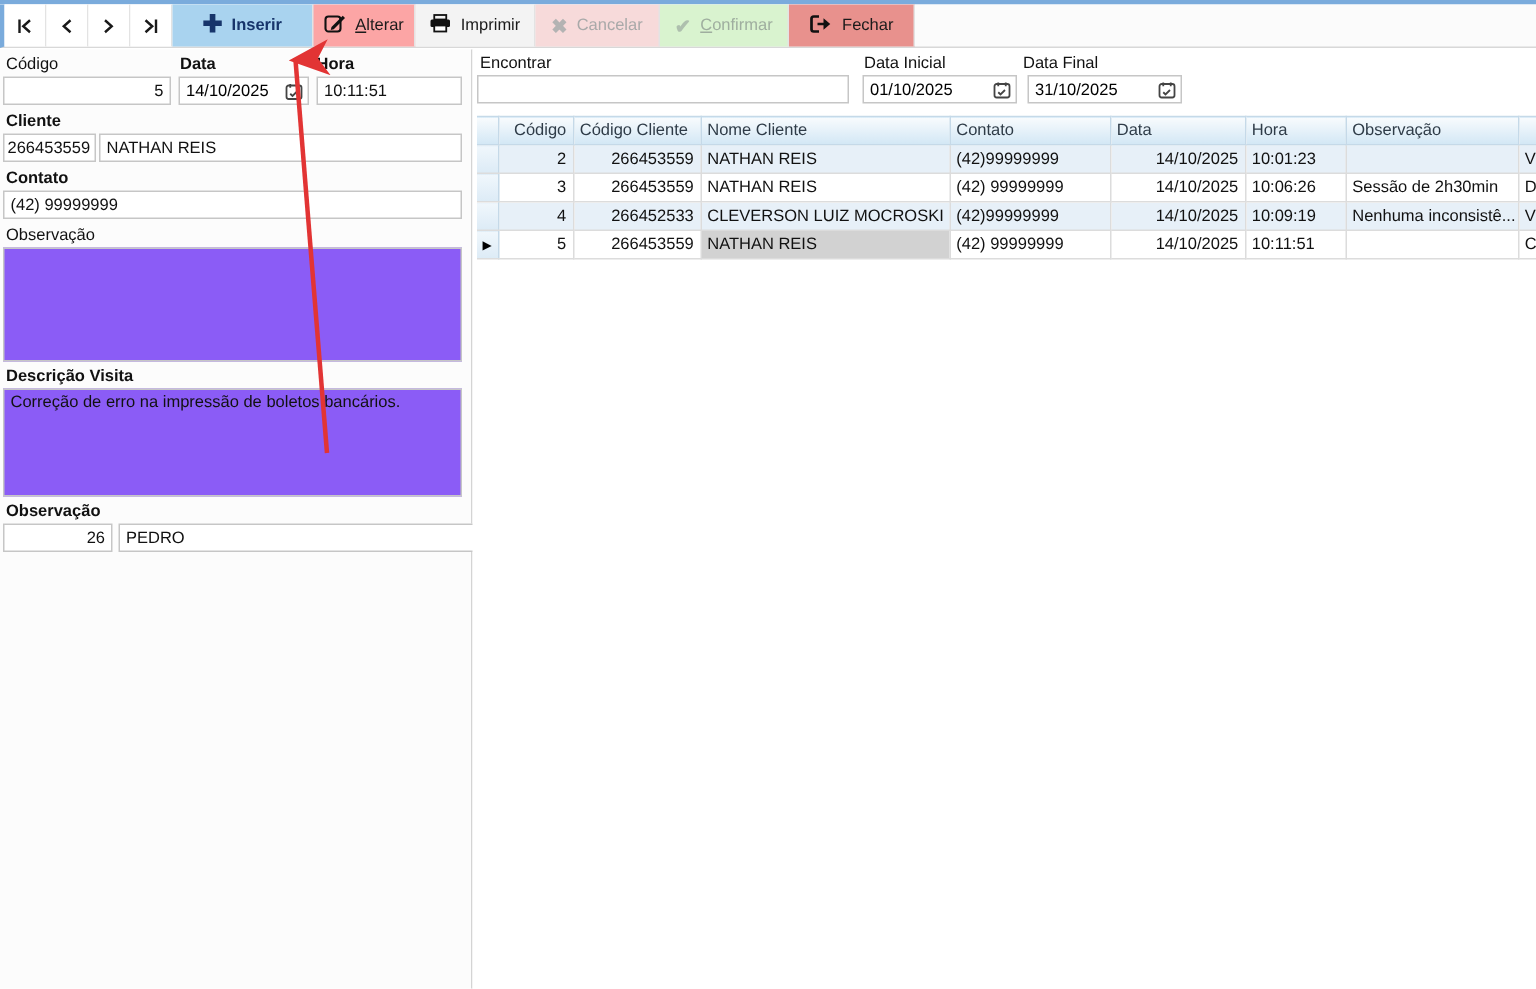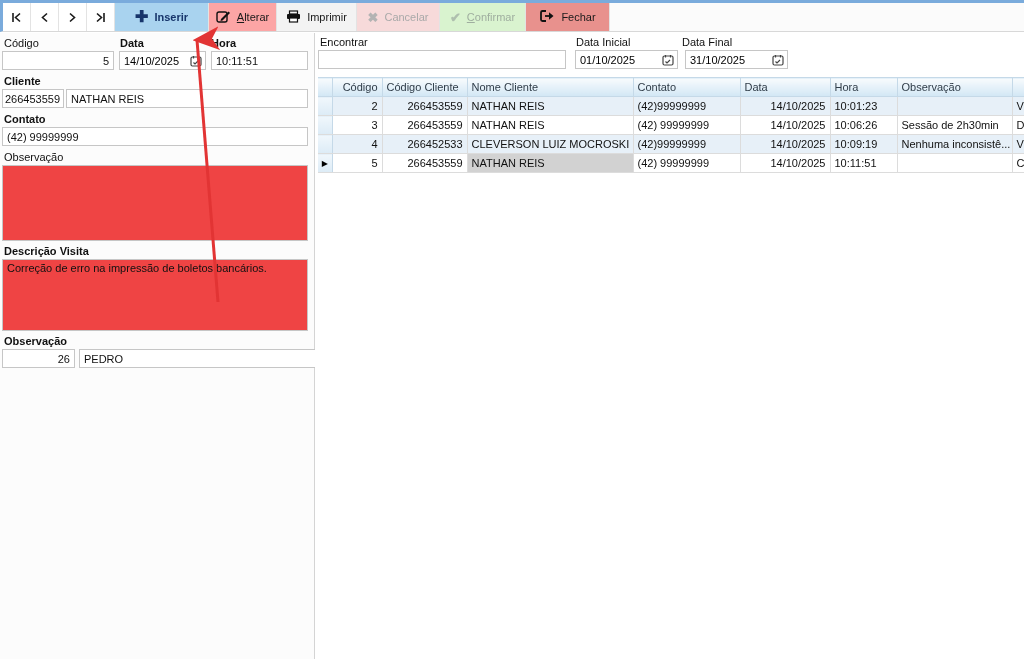--- a/index.html
+++ b/index.html
@@ -28,21 +28,21 @@
   
   .left-panel { position:absolute; left:0; top:33px; width:315px; height:626px;
                 background:#fcfcfc; border-right:1px solid #d4d4d4; }
   .right-panel { position:absolute; left:315px; top:33px; width:709px; height:626px; background:#fff; }
 
   .flabel { position:absolute; font-size:11px; color:#111; }
   .flabel.b { font-weight:bold; }
   .finput { position:absolute; height:19px; border:1px solid #c6c6c6; background:#fff;
             font-family:"Liberation Sans", sans-serif; font-size:11px; color:#111; padding:0 4px; outline:none; }
   .finput.ralign { text-align:right; }
-  .farea { position:absolute; border:1px solid #c6c6c6; background:#ef4444; resize:none; outline:none;
+  .farea { position:absolute; border:1px solid #c6c6c6; background:#8b5cf6; resize:none; outline:none;
            font-family:"Liberation Sans", sans-serif; font-size:11px; color:#111; padding:2px 4px; }
   .date-wrap { position:absolute; height:19px; border:1px solid #c6c6c6; background:#fff;
                display:flex; align-items:center; }
   .date-wrap input { flex:1; min-width:0; border:none; outline:none; background:transparent;
                      font-family:"Liberation Sans", sans-serif; font-size:11px; padding:0 4px; }
   .cal-ico { flex:0 0 auto; margin-right:3px; display:flex; }
 
   
   .grid-box { position:absolute; left:3px; top:44px; width:706px; height:97px; overflow:hidden; }
   table.grid { border-collapse:collapse; table-layout:fixed; width:754px; }

